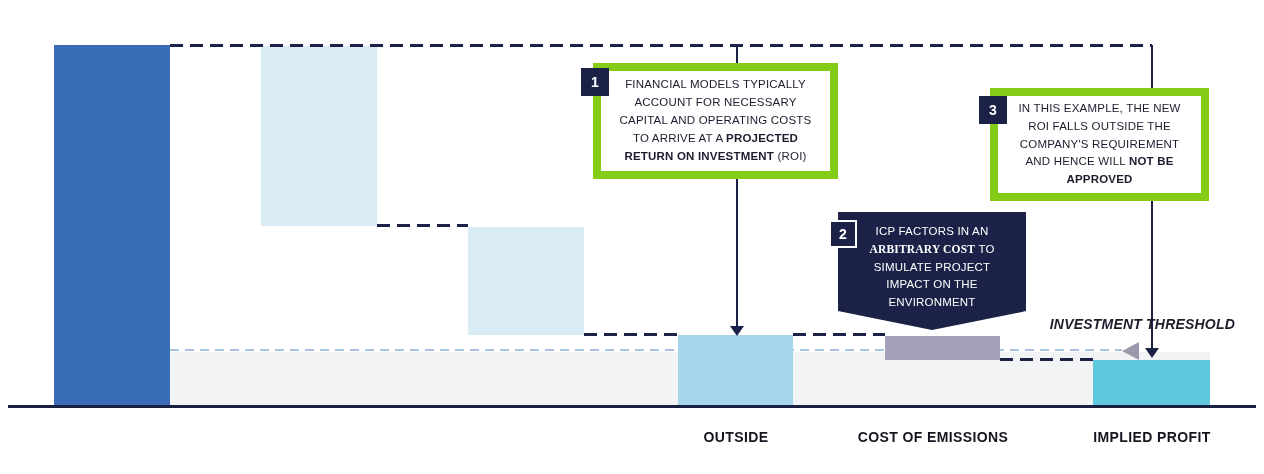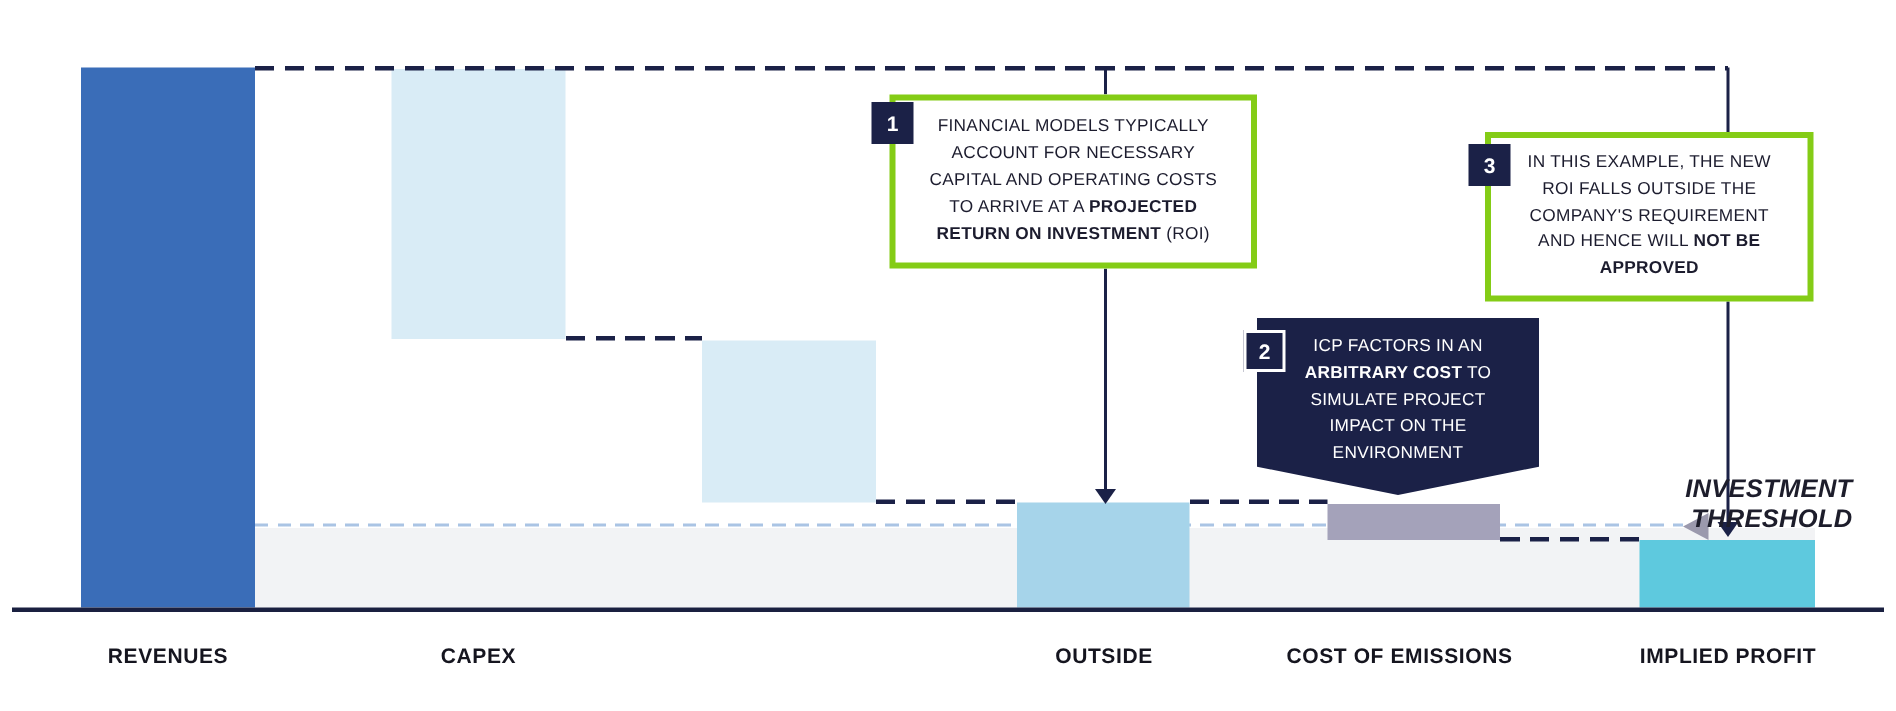--- a/index.html
+++ b/index.html
@@ -30,38 +30,38 @@
   #vline-3a{left:1151px;top:45px;height:43px;}
   #vline-3b{left:1151px;top:200px;height:148px;}
   .arrow-down{position:absolute;width:0;height:0;
     border-left:7px solid transparent;border-right:7px solid transparent;
     border-top:10px solid #1b2147;}
   #arrow-1{left:730px;top:326px;}
   #arrow-3{left:1145px;top:348px;}
   .threshold-marker{position:absolute;left:1122px;top:342px;width:0;height:0;
     border-top:9px solid transparent;border-bottom:9px solid transparent;
     border-right:17px solid #9b99ad;}
-  .callout-box{position:absolute;background:#ffffff;border:4px solid #84cc16;
+  .callout-box{position:absolute;background:#ffffff;border:8px solid #84cc16;
     box-sizing:border-box;display:flex;align-items:center;justify-content:center;
     text-align:center;color:#1c1c2e;font-size:11.5px;line-height:1.55;
     letter-spacing:0.2px;padding:8px 13px;z-index:6;}
   #callout-1{left:593px;top:63px;width:245px;height:116px;}
   #callout-3{left:990px;top:88px;width:219px;height:113px;}
   #callout-2{position:absolute;left:838px;top:212px;width:188px;height:118px;
     background:#1b2147;clip-path:polygon(0 0,100% 0,100% 84%,50% 100%,0 84%);
     box-sizing:border-box;color:#ffffff;font-size:11.5px;line-height:1.55;
     letter-spacing:0.2px;text-align:center;padding:11px 14px 26px;z-index:6;}
   .badge{position:absolute;width:28px;height:28px;background:#1b2147;color:#fff;
     font-weight:bold;font-size:14px;display:flex;align-items:center;
     justify-content:center;z-index:7;box-sizing:border-box;}
   #badge-1{left:581px;top:68px;}
   #badge-3{left:979px;top:96px;}
   #badge-2{left:829px;top:220px;border:2px solid #ffffff;}
   .threshold-label{position:absolute;left:1035px;top:316px;width:200px;
-    text-align:right;font-style:italic;font-weight:bold;font-size:17px;
+    text-align:right;font-style:italic;font-weight:bold;font-size:14px;
     color:#1d1d2b;letter-spacing:0.2px;}
   .axis-label{position:absolute;top:429px;width:200px;text-align:center;
     font-weight:bold;font-size:14px;color:#15151f;letter-spacing:0.4px;}
   #lbl-revenues{left:12px;}
   #lbl-capex{left:219px;}
   #lbl-opex{left:426px;}
   #lbl-profit{left:636px;}
   #lbl-emissions{left:833px;}
   #lbl-implied{left:1052px;}
 </style>
@@ -97,30 +97,28 @@
   <div class="arrow-down" id="arrow-3"></div>
 
   <div class="threshold-marker"></div>
 
   <div class="callout-box" id="callout-1">
     <div><span>FINANCIAL MODELS TYPICALLY ACCOUNT FOR NECESSARY CAPITAL AND OPERATING COSTS TO ARRIVE AT A </span><span style="font-weight: bold;">PROJECTED RETURN ON INVESTMENT</span><span> (ROI)</span></div>
   </div>
   <div class="badge" id="badge-1">1</div>
 
   <div id="callout-2">
-    <div><span>ICP FACTORS IN AN </span><span style="font-weight: bold;">ARBITRARY COST</span><span> TO SIMULATE PROJECT IMPACT ON THE </span><span style="font-weight: normal;">ENVIRONMENT</span></div>
+    <div><span>ICP FACTORS IN AN </span><span style="font-weight: bold; font-family: Liberation Serif, serif;">ARBITRARY COST</span><span> TO SIMULATE PROJECT IMPACT ON THE </span><span style="font-weight: normal;">ENVIRONMENT</span></div>
   </div>
   <div class="badge" id="badge-2">2</div>
 
   <div class="callout-box" id="callout-3">
     <div><span>IN THIS EXAMPLE, THE NEW ROI FALLS OUTSIDE THE COMPANY'S REQUIREMENT AND HENCE WILL </span><span style="font-weight: bold;">NOT BE APPROVED</span></div>
   </div>
   <div class="badge" id="badge-3">3</div>
 
   <div class="threshold-label">INVESTMENT THRESHOLD</div>
 
-  <div class="axis-label" id="lbl-revenues">REVENUES</div>
-  <div class="axis-label" id="lbl-capex">CAPEX</div>
   <div class="axis-label" id="lbl-profit">OUTSIDE</div>
   <div class="axis-label" id="lbl-emissions">COST OF EMISSIONS</div>
   <div class="axis-label" id="lbl-implied">IMPLIED PROFIT</div>
 
 </div>
 
 </body></html>

